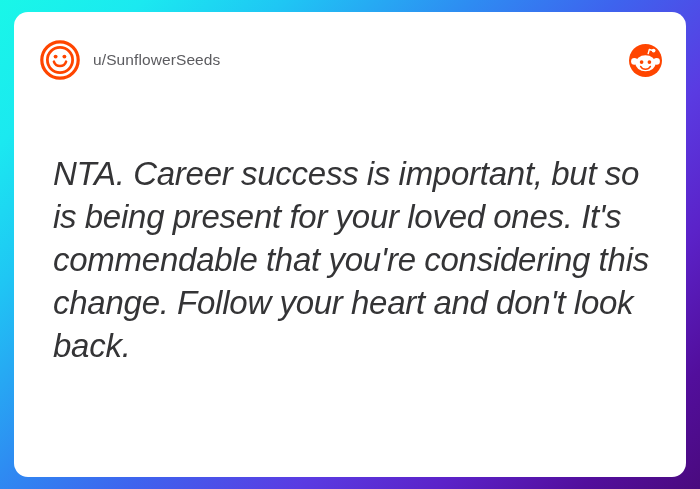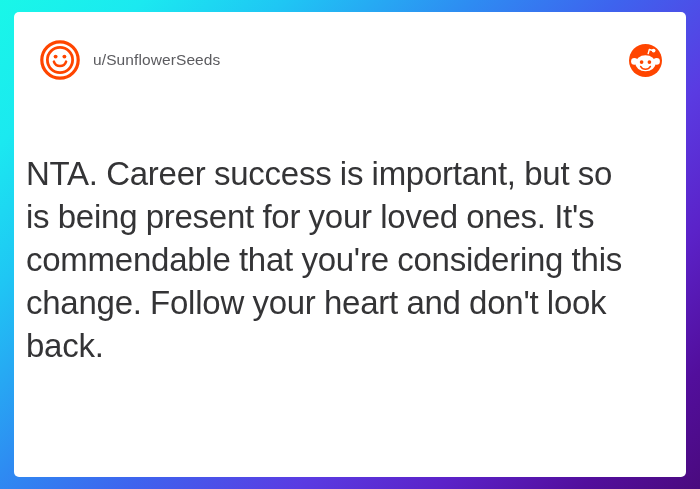--- a/index.html
+++ b/index.html
@@ -28,21 +28,21 @@
     justify-content: center;
   }
 
   .card {
     position: absolute;
     left: 14px;
     top: 12px;
     width: 672px;
     height: 465px;
     background: #FFFFFF;
-    border-radius: 5px;
+    border-radius: 14px;
     overflow: hidden;
   }
 
   
   .card-header {
     position: absolute;
     left: 0;
     top: 0;
     width: 100%;
     height: 96px;
@@ -78,23 +78,24 @@
   .brand-logo {
     width: 33px;
     height: 33px;
     flex: 0 0 33px;
     display: block;
   }
 
   
   .card-body {
     position: absolute;
-    left: 12px;
+    left: 39px;
     top: 140px;
     width: 612px;
+    font-style: italic;
   }
 
   .post-text {
     font-family: "Liberation Sans", sans-serif;
     font-size: 33px;
     line-height: 43px;
     font-weight: 400;
     color: #343436;
     letter-spacing: -0.25px;
     word-spacing: -0.5px;

